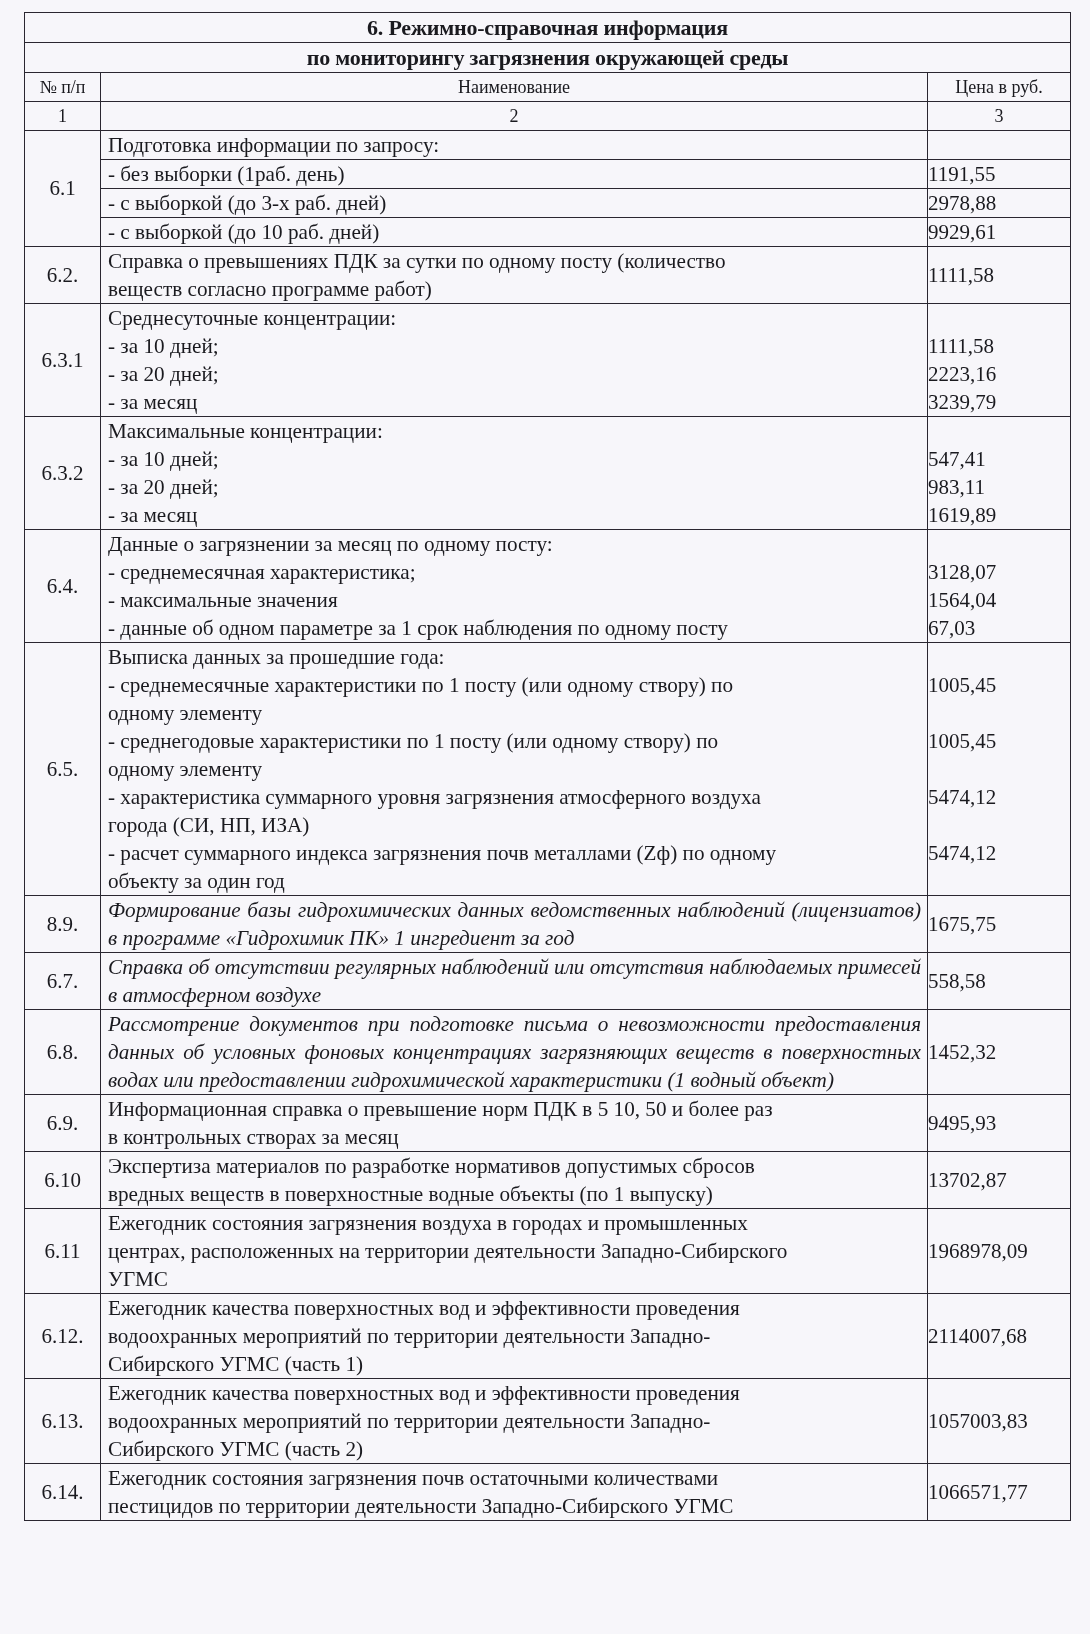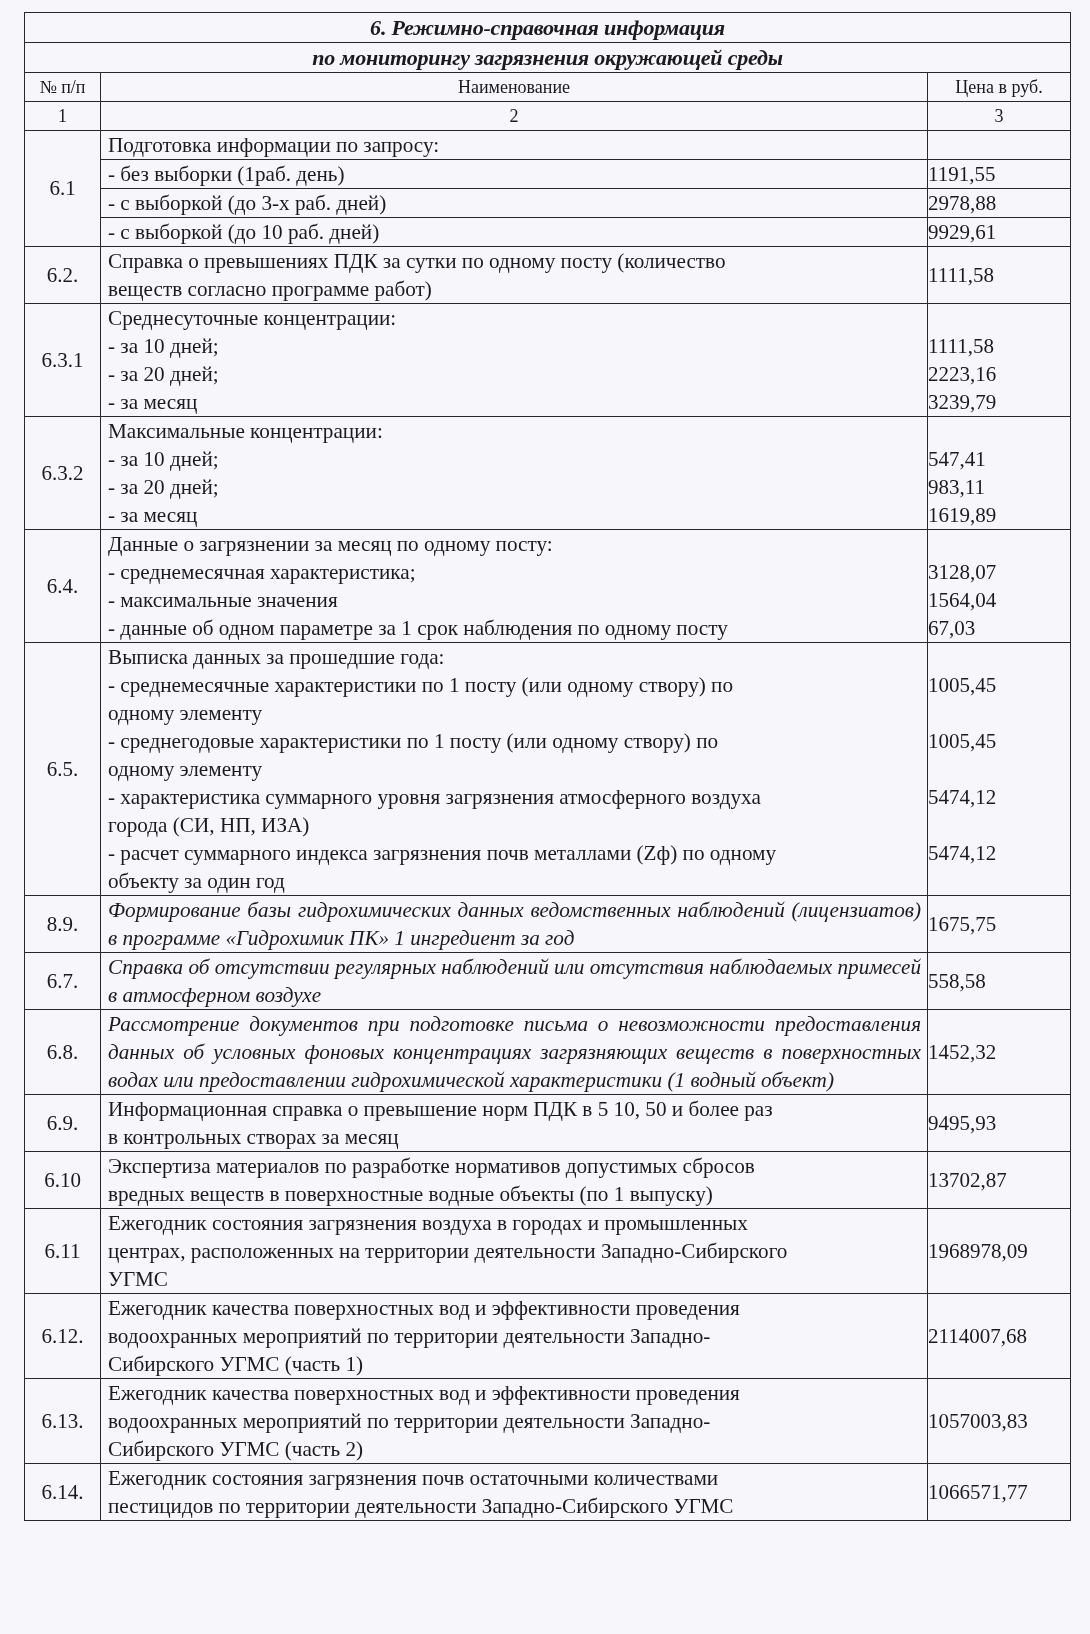--- a/index.html
+++ b/index.html
@@ -36,21 +36,20 @@
     col.c2 { width: 827px; }
     col.c3 { width: 143px; }
 
     .title-row td {
       height: 29px;
       text-align: center;
       font-weight: bold;
       font-size: 22px;
       letter-spacing: -0.2px;
       line-height: 27px;
-      font-style: italic;
     }
     .hdr td {
       height: 28px;
       text-align: center;
       font-size: 18px;
       line-height: 27px;
     }
     .num {
       text-align: center;
       font-size: 21px;

